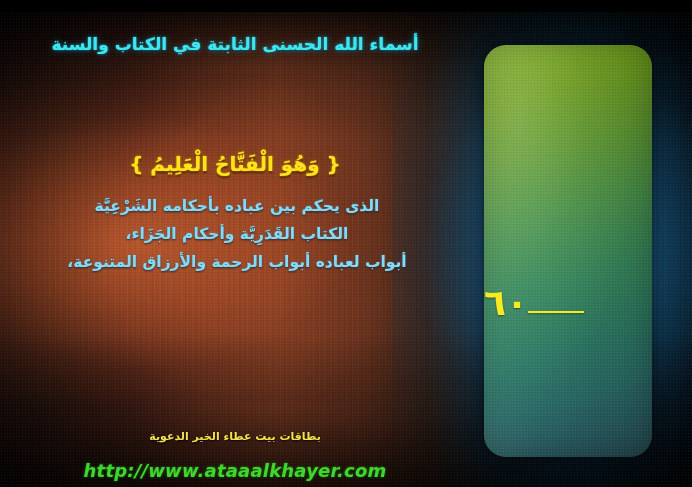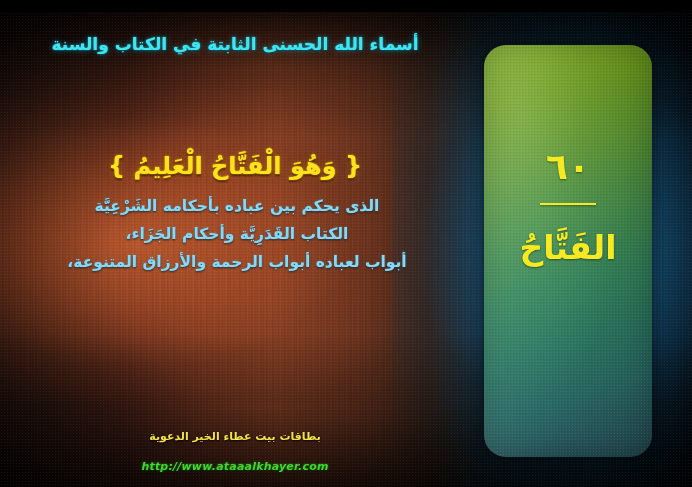--- a/index.html
+++ b/index.html
@@ -138,21 +138,21 @@
   }
 
   
   .verse-title {
     position: absolute;
     top: 140px;
     left: 0;
     width: 470px;
     text-align: center;
     direction: rtl;
-    font-size: 24px;
+    font-size: 20px;
     font-weight: bold;
     color: #ffe21a;
     text-shadow:
       0 0 2px rgba(255,226,26,0.75),
       0 2px 2px rgba(70,24,6,0.95),
       0 0 10px rgba(180,120,0,0.45);
     white-space: nowrap;
   }
 
   
@@ -226,21 +226,21 @@
       radial-gradient(rgba(0,0,0,0.08) 0.5px, rgba(0,0,0,0) 0.6px);
     background-size: 3px 3px, 3px 3px;
     background-position: 0 0, 1px 1px;
     pointer-events: none;
   }
 
   .panel-inner {
     position: absolute;
     inset: 0;
     display: flex;
-    flex-direction: column;
+    flex-direction: row;
     align-items: center;
     justify-content: flex-start;
     padding-top: 104px;
     box-sizing: border-box;
   }
 
   .name-number {
     font-size: 36px;
     font-weight: bold;
     color: #f7ea22;
@@ -283,21 +283,21 @@
     white-space: nowrap;
   }
 
   .footer-url {
     position: absolute;
     top: 448px;
     left: 0;
     width: 470px;
     text-align: center;
     direction: ltr;
-    font-size: 11px;
+    font-size: 18px;
     font-weight: bold;
     font-style: italic;
     letter-spacing: 0.2px;
     color: #3fd62e;
     text-shadow:
       0 0 3px rgba(60,220,40,0.55),
       0 1px 2px rgba(0,0,0,0.9);
     white-space: nowrap;
   }
 </style>
@@ -322,20 +322,19 @@
     <span class="verse-line">الكتاب القَدَرِيَّة وأحكام الجَزَاء،</span>
     <span class="verse-line">أبواب لعباده أبواب الرحمة والأرزاق المتنوعة،</span>
   </div>
 
   <div class="name-panel">
     <div class="name-panel-sheen"></div>
     <div class="name-panel-noise"></div>
     <div class="panel-inner">
       <div class="name-number">٦٠</div>
       <div class="name-divider"></div>
-      <div class="name-word">الفَتَّاحُ</div>
     </div>
   </div>
 
   <div class="footer-credit">بطاقات بيت عطاء الخير الدعوية</div>
   <div class="footer-url">http://www.ataaalkhayer.com</div>
 
 </div>
 
 </body></html>

